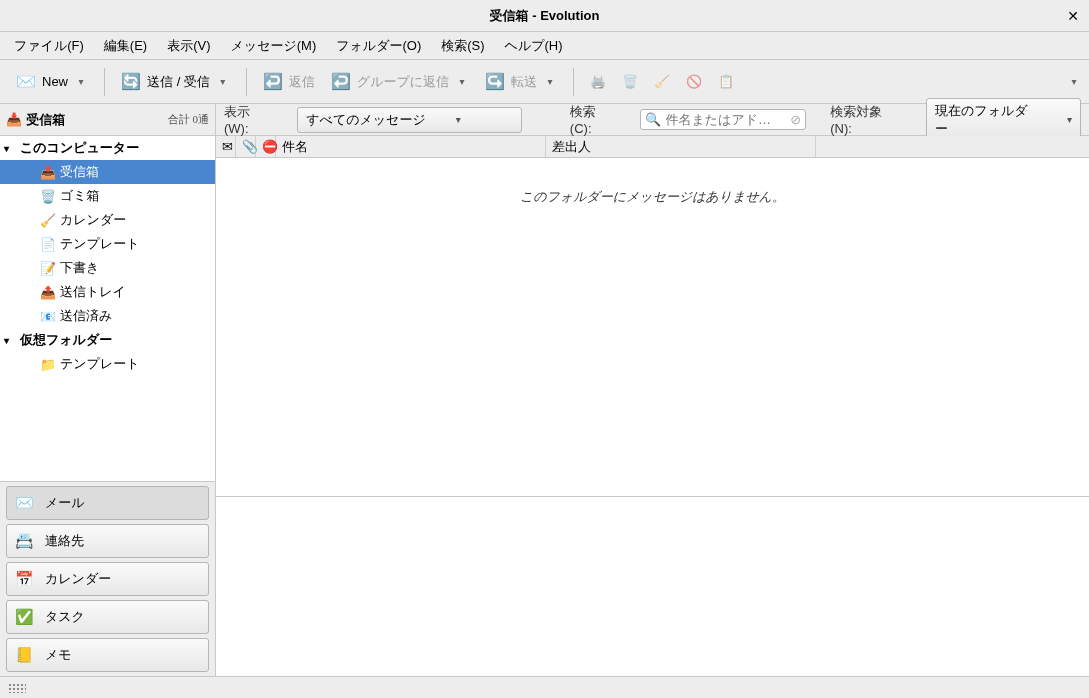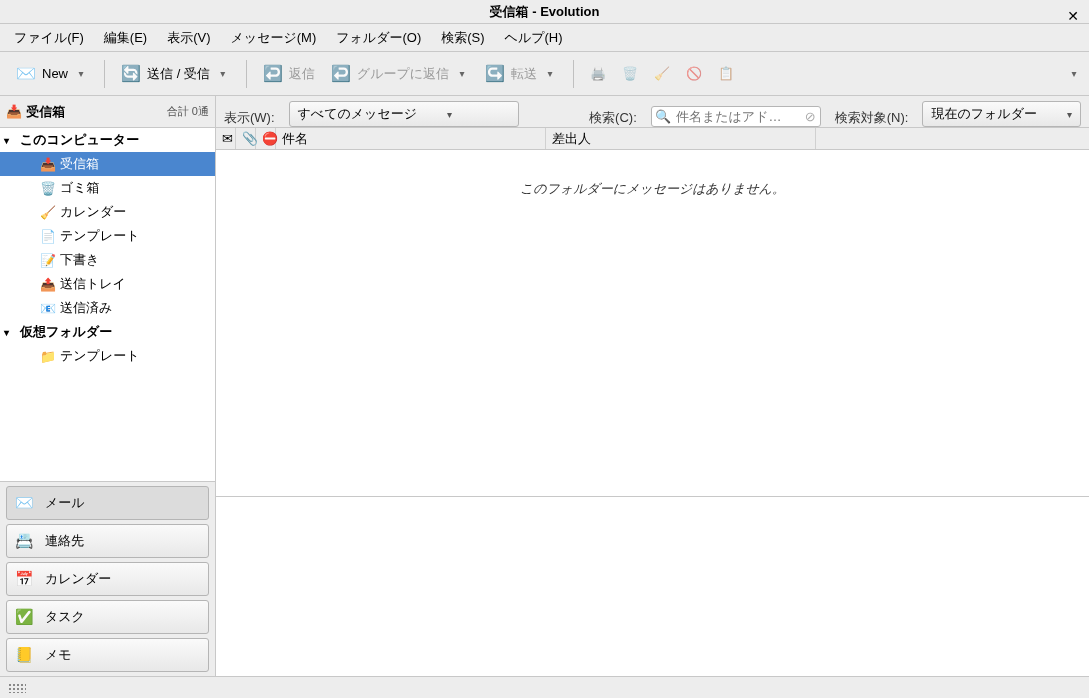--- a/index.html
+++ b/index.html
@@ -1,39 +1,39 @@
 <!DOCTYPE html>
 <html><head>
 <meta charset="utf-8">
 <style>
 * { margin: 0; padding: 0; box-sizing: border-box; font-family: sans-serif; font-size: 13px; }
 body { background: #ededed; width: 1089px; height: 698px; display: flex; flex-direction: column; overflow: hidden; }
 
-.titlebar { height: 24px; display: flex; align-items: center; justify-content: center; position: relative; border-bottom: 1px solid #c8c8c8; background: #ededed; }
+.titlebar { height: 32px; display: flex; align-items: center; justify-content: center; position: relative; border-bottom: 1px solid #c8c8c8; background: #ededed; }
 .titlebar-text { font-weight: bold; }
 .titlebar-close { position: absolute; right: 10px; top: 8px; cursor: pointer; font-size: 14px; }
 
 .menubar { height: 28px; display: flex; align-items: center; padding: 0 4px; border-bottom: 1px solid #c8c8c8; }
 .menubar-item { padding: 4px 10px; cursor: pointer; }
 
 .toolbar { height: 44px; display: flex; align-items: center; padding: 0 8px; border-bottom: 1px solid #c8c8c8; }
 .tb-sep { width: 1px; height: 28px; background: #c0c0c0; margin: 0 8px; }
 .tb-btn { display: flex; align-items: center; gap: 6px; padding: 4px 8px; cursor: pointer; border-radius: 3px; }
 .tb-btn.disabled { color: #999; cursor: default; }
 .tb-dd { width: 14px; display: flex; justify-content: center; font-size: 10px; color: #666; }
 .tb-icon { width: 20px; height: 20px; display: flex; align-items: center; justify-content: center; font-size: 16px; }
 .tb-spacer { flex: 1; }
 .icon-only { width: 26px; height: 26px; display: flex; align-items: center; justify-content: center; margin: 0 3px; cursor: pointer; border-radius: 3px; }
 .icon-only.disabled { opacity: 0.5; cursor: default; }
 
 .filterbar { height: 32px; display: flex; align-items: center; border-bottom: 1px solid #c8c8c8; }
 .fb-left { width: 216px; display: flex; align-items: center; padding: 0 6px; border-right: 1px solid #c8c8c8; height: 100%; }
 .fb-left-title { display: flex; align-items: center; gap: 4px; font-weight: bold; }
-.fb-left-count { margin-left: auto; font-size: 11px; color: #555; }
-.fb-right { flex: 1; display: flex; align-items: flex-end; padding: 0 8px; gap: 14px; height: 100%; }
+.fb-left-count { margin-left: auto; font-size: 11px; color: #555; font-family: Liberation Serif, serif; }
+.fb-right { flex: 1; display: flex; align-items: center; padding: 0 8px; gap: 24px; height: 100%; }
 .fb-label { color: #333; }
 .fb-combo { background: linear-gradient(#fafafa,#e8e8e8); border: 1px solid #b5b5b5; border-radius: 3px; padding: 3px 8px; display: flex; align-items: center; gap: 30px; cursor: pointer; }
 .fb-combo .arrow { font-size: 10px; color: #555; }
 .fb-search { border: 1px solid #b5b5b5; border-radius: 3px; background: #fff; display: flex; align-items: center; padding: 2px 4px; gap: 4px; width: 170px; }
 .fb-search input { border: none; outline: none; flex: 1; color: #b91c1c; width: 100%; }
 
 .middle { flex: 1; display: flex; min-height: 0; }
 .sidebar { width: 216px; display: flex; flex-direction: column; border-right: 1px solid #c8c8c8; }
 .tree { flex: 1; background: #fff; overflow: auto; }
 .tree-row { display: flex; align-items: center; padding: 3px 4px; gap: 4px; cursor: pointer; }

